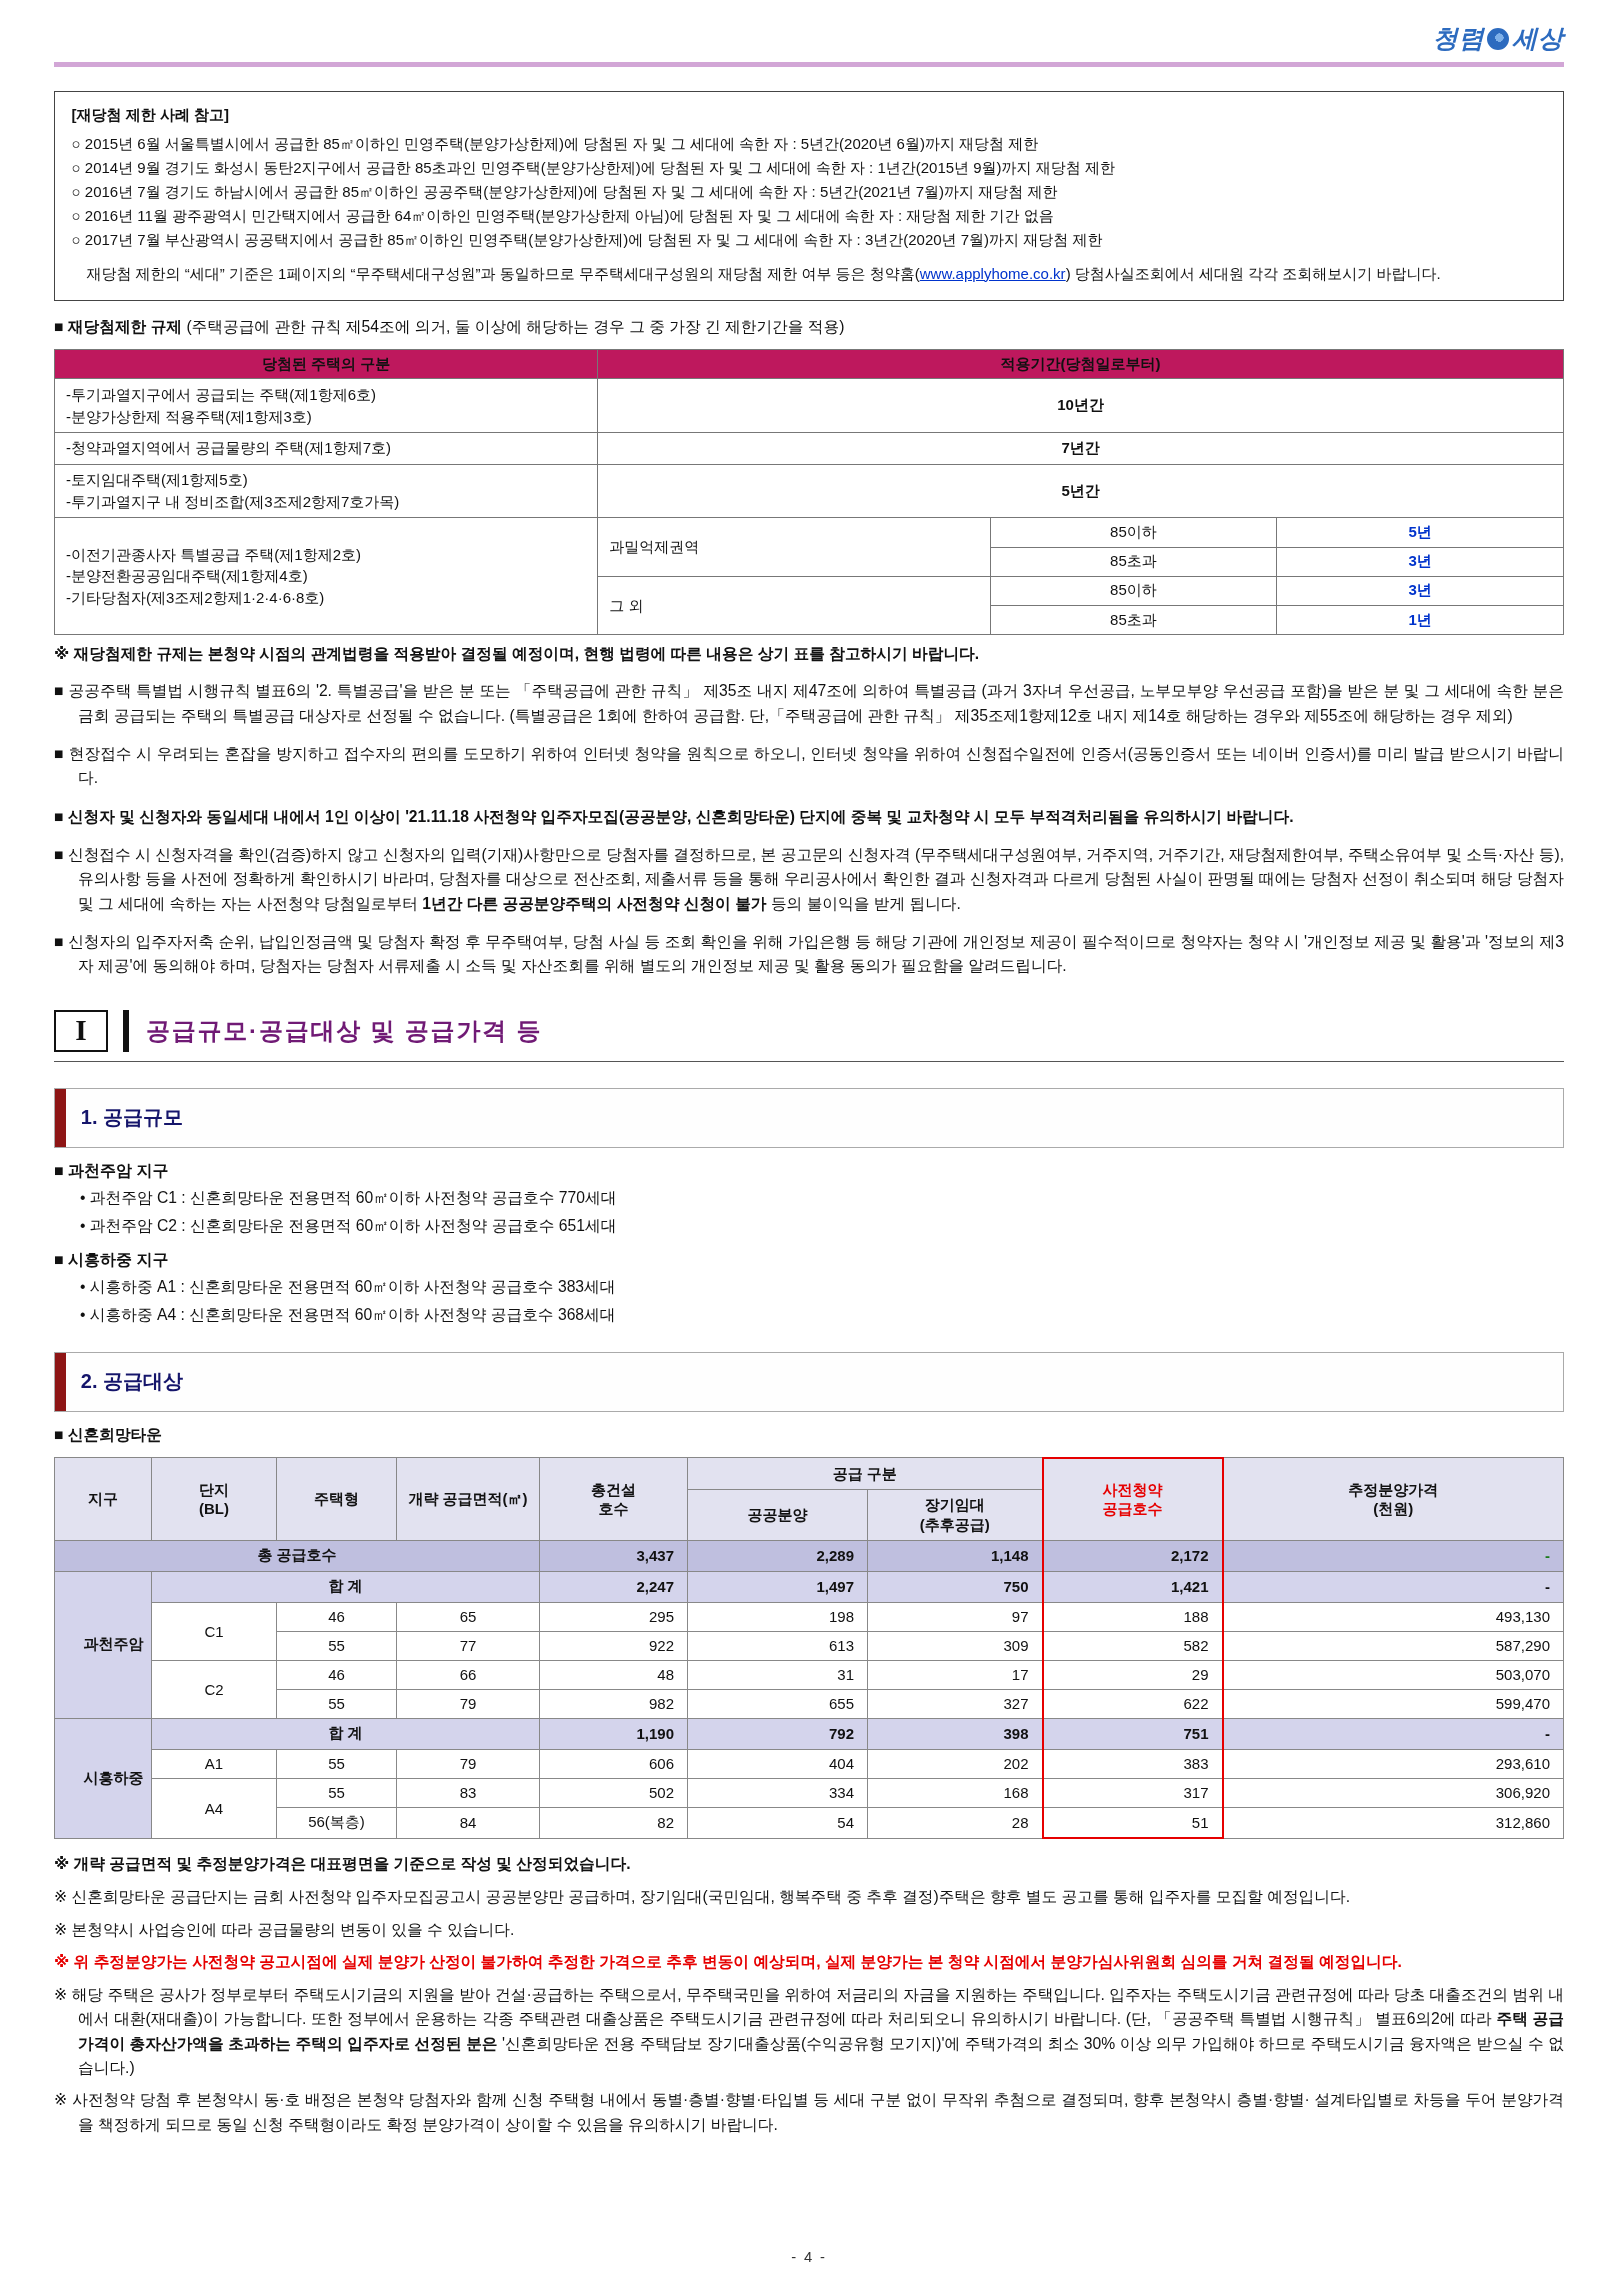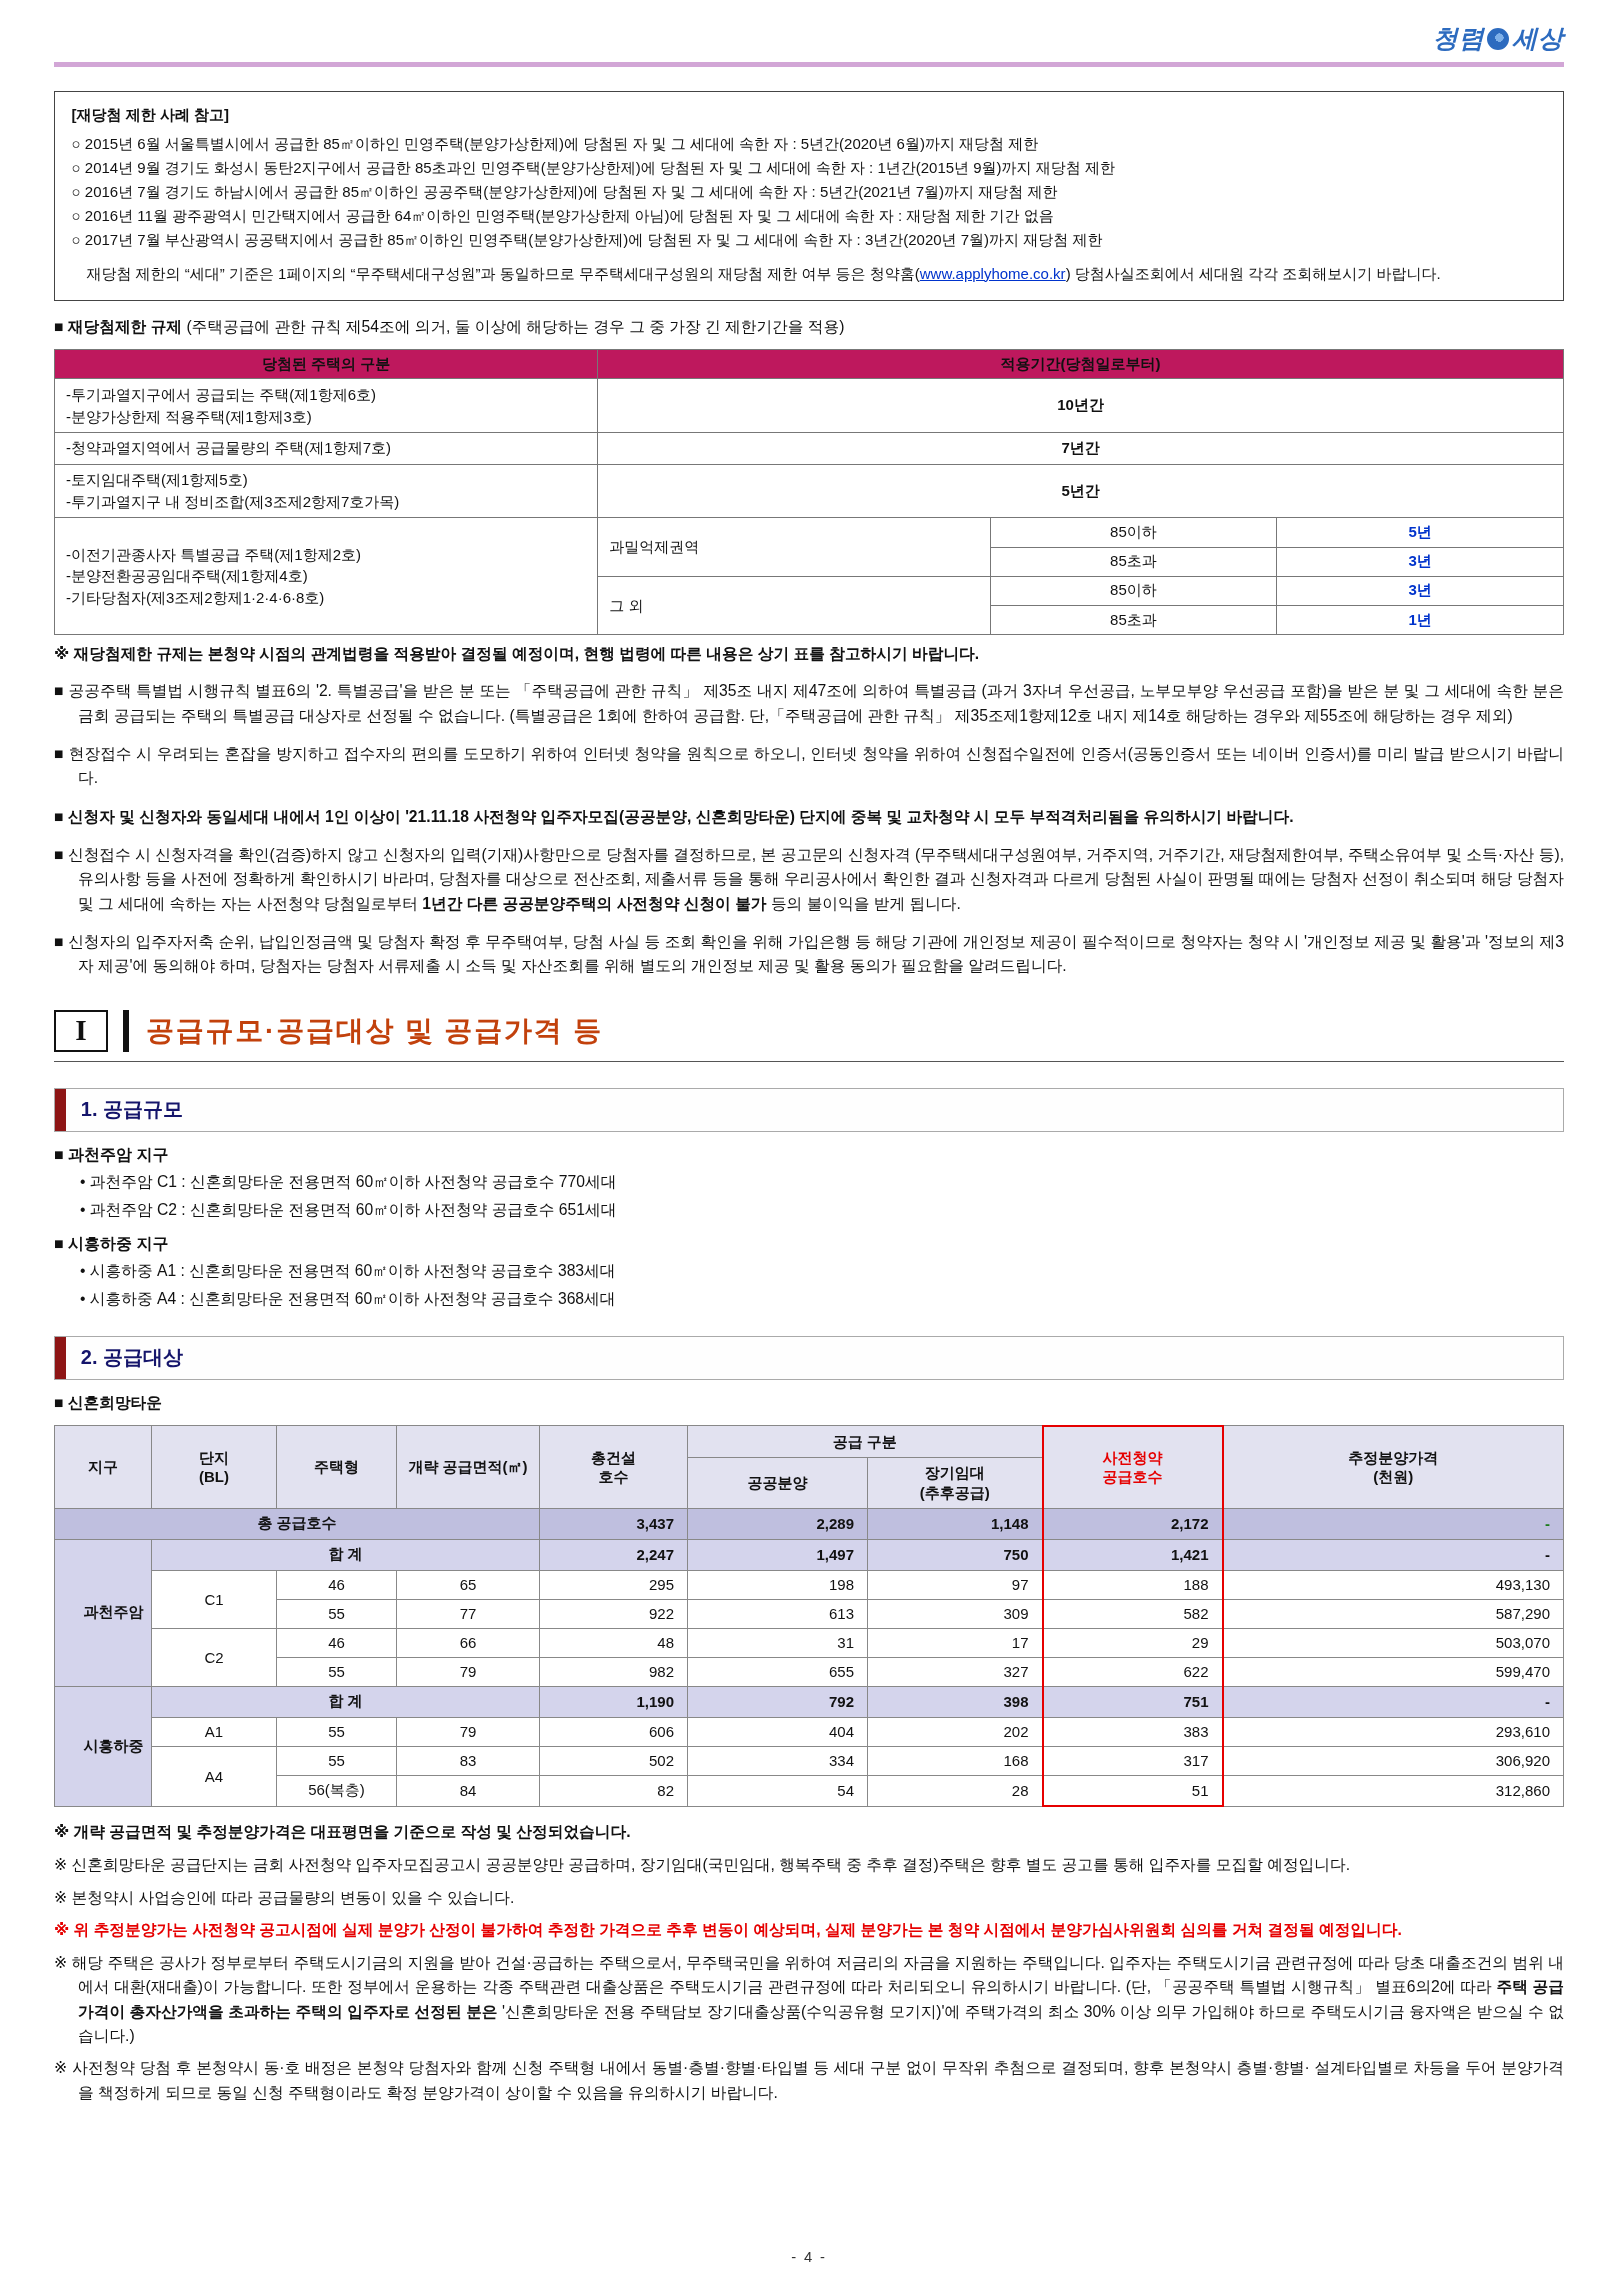--- a/index.html
+++ b/index.html
@@ -32,23 +32,23 @@
   .t1 .c { text-align: center; }
   .t1 .period { font-weight: bold; text-align: center; }
   .t1 .blue { color: #0033cc; font-weight: bold; text-align: center; }
   .pre { white-space: pre-line; }
   .note-bold { font-weight: bold; margin-top: 9.2px; padding-left: 22px; text-indent: -22px; }
 
   .sec-header { display: flex; align-items: stretch; margin: 31px 0 0; border-bottom: 1.8px solid #555; padding-bottom: 9.2px; }
   .roman-box { border: 2.8px solid #111; width: 54px; min-height: 42px; display: flex; align-items: center; justify-content: center;
     font-family: "Liberation Serif", serif; font-size: 29.5px; font-weight: bold; }
   .roman-bar { width: 6.5px; background: #111; margin-left: 14.8px; }
-  .sec-title { font-size: 28px; font-weight: bold; letter-spacing: 1.8px; color: #c2410c; margin-left: 16.6px; align-self: center; }
-
-  .band { margin-top: 26px; border: 0.9px solid #aaa; display: flex; align-items: center; height: 44px; background: #fefefe; }
+  .sec-title { font-size: 24px; font-weight: bold; letter-spacing: 1.8px; color: #701a75; margin-left: 16.6px; align-self: center; }
+
+  .band { margin-top: 26px; border: 0.9px solid #aaa; display: flex; align-items: center; height: 60px; background: #fefefe; }
   .band-bar { width: 11px; align-self: stretch; background: #8e1515; margin-right: 14.8px; }
   .band-title { font-size: 20px; font-weight: bold; color: #15156b; }
 
   .group-title { font-weight: bold; margin-top: 13px; font-size: 16px; }
   .district-item { margin: 6.5px 0 0 26px; }
 
   .sub-heading { font-weight: bold; margin-top: 13px; }
 
   table.t2 { width: 100%; border-collapse: collapse; margin-top: 11px; font-size: 15px; table-layout: fixed; }
   .t2 th, .t2 td { border: 0.9px solid #888; padding: 5.5px 7.4px; text-align: center; vertical-align: middle; }

